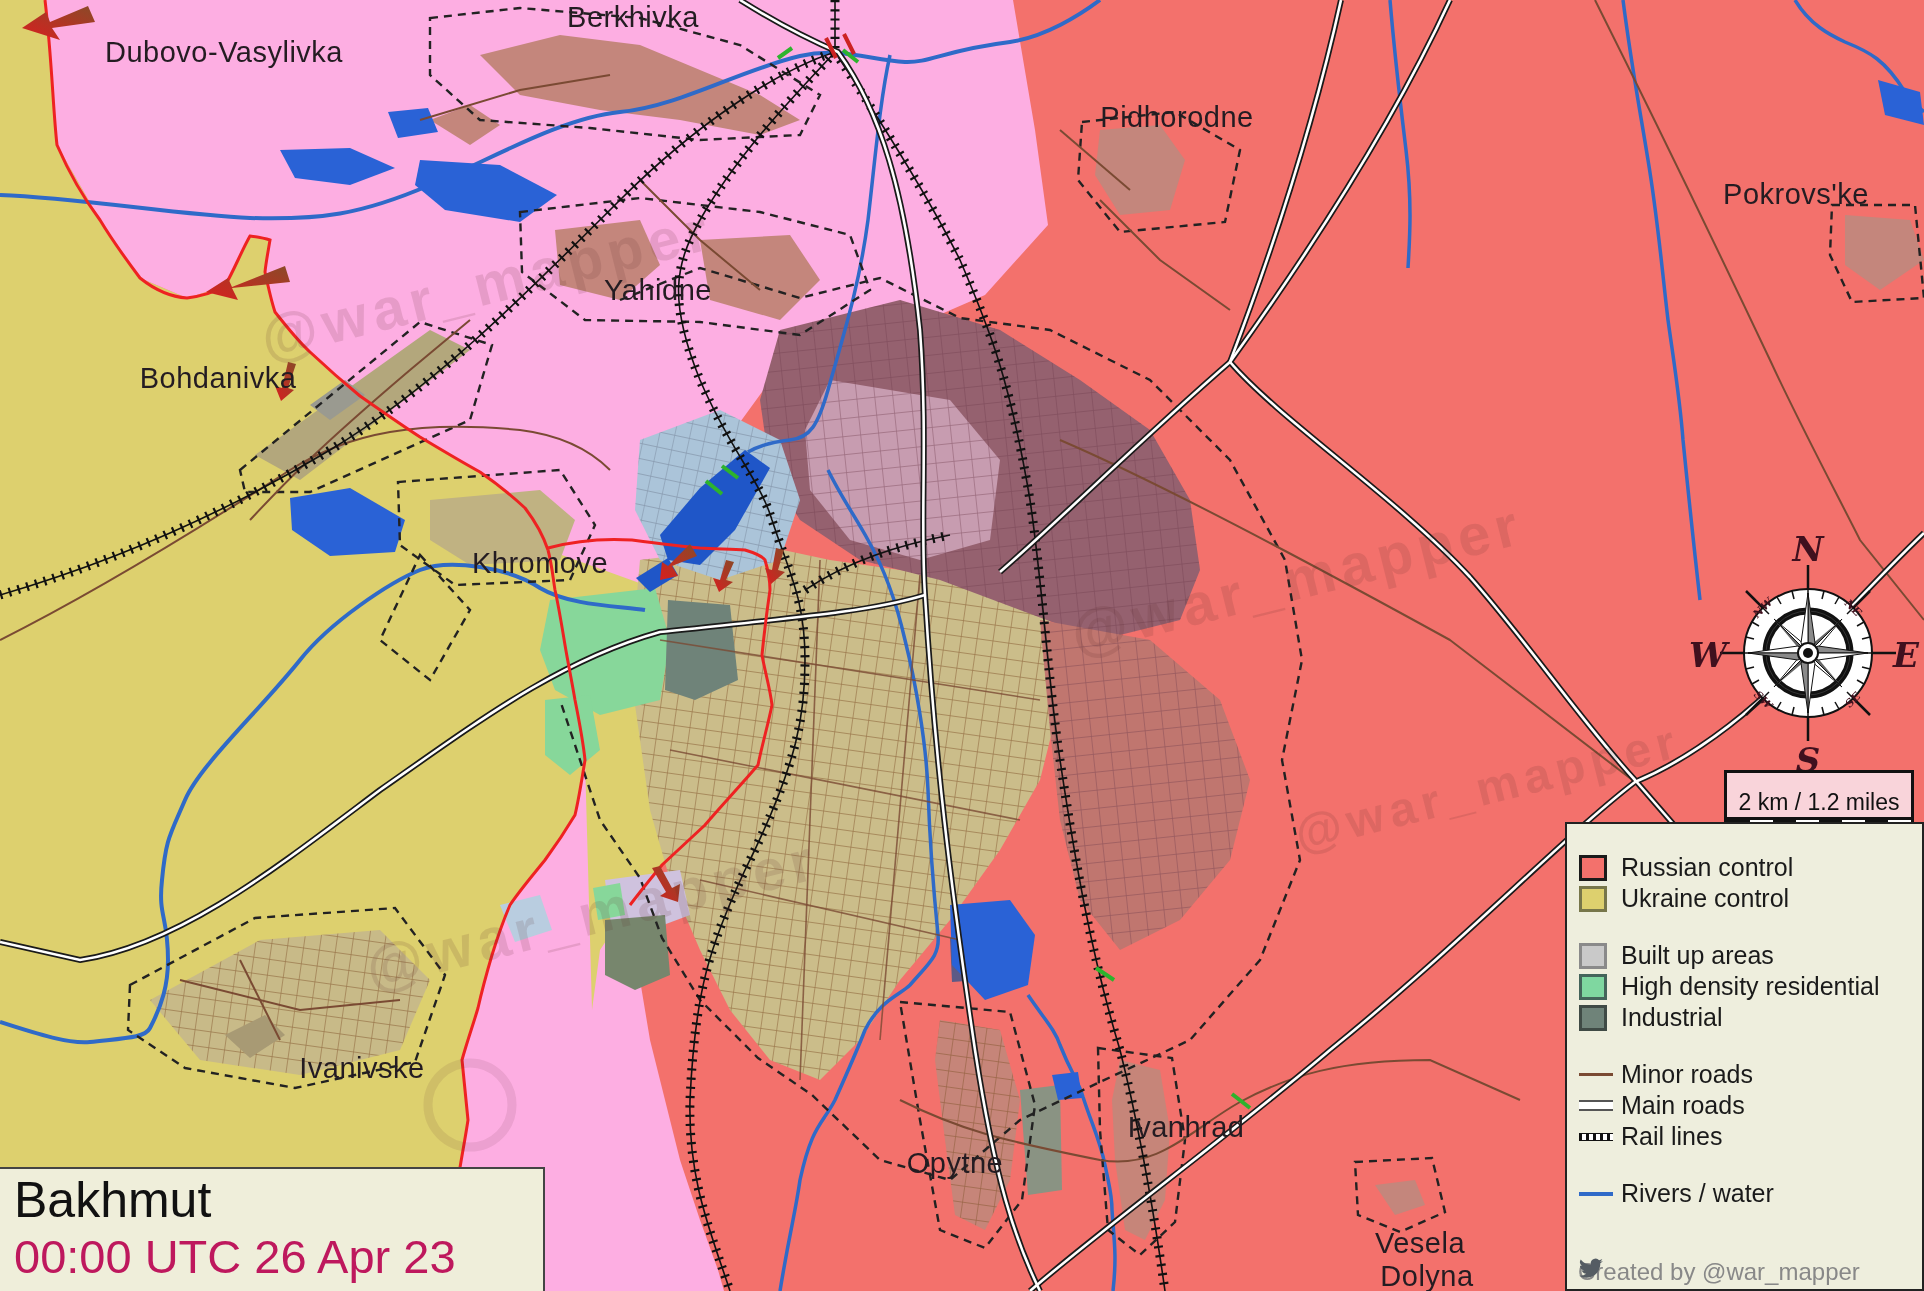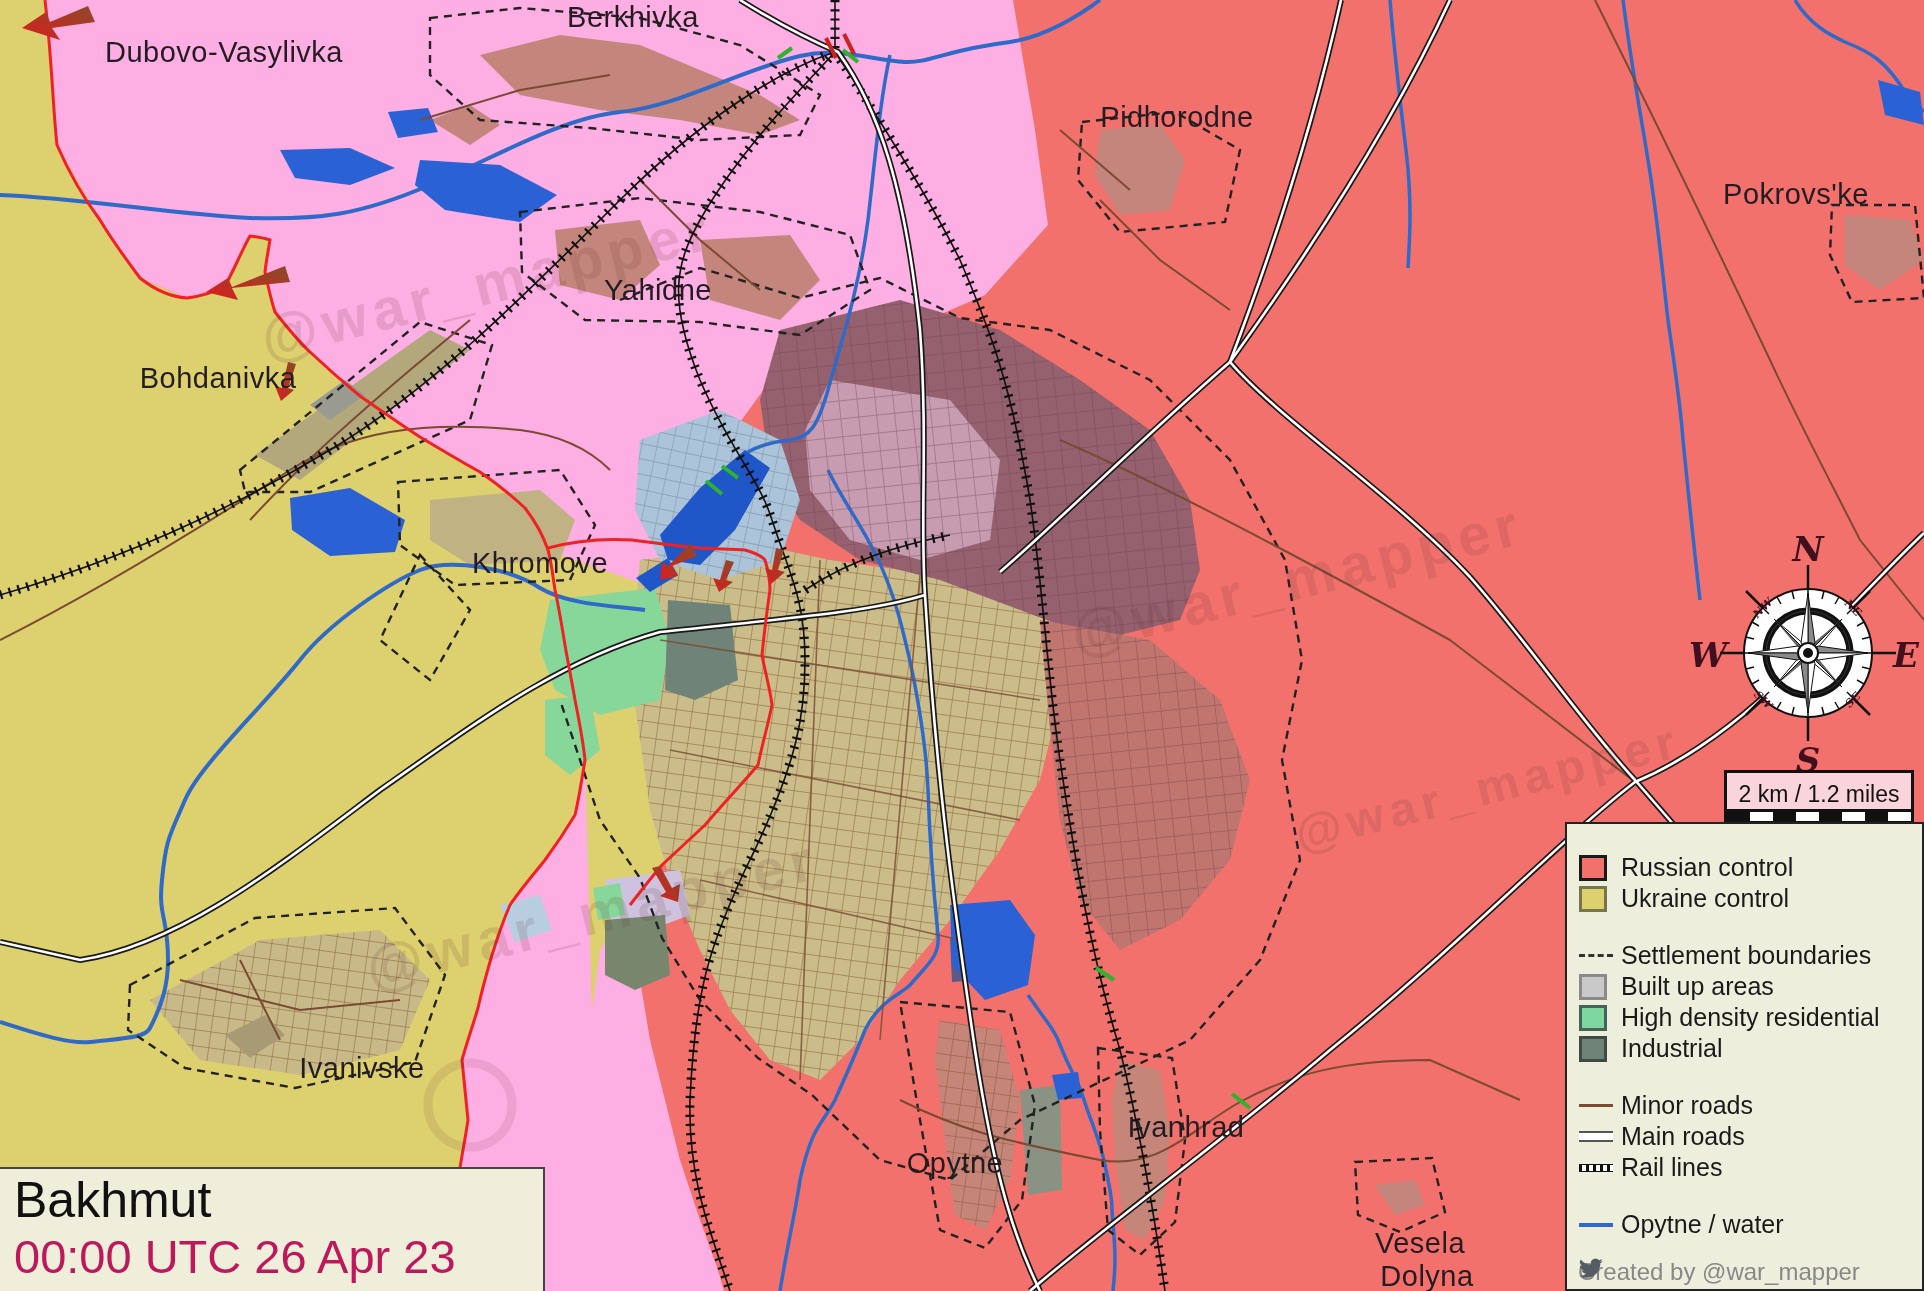--- a/index.html
+++ b/index.html
@@ -12,21 +12,21 @@
              transform:rotate(-14deg);white-space:nowrap;font-weight:bold;}
   
   #title-box{position:absolute;left:0;top:1167px;width:545px;height:124px;background:#efeeda;
              border-top:2px solid #444;border-right:2px solid #444;box-sizing:border-box;
              padding:2px 14px;}
   #title-box .t1{font-size:50px;color:#111;line-height:58px;}
   #title-box .t2{font-size:47px;color:#be185d;line-height:56px;}
   
   #scalebar{position:absolute;left:1724px;top:770px;width:190px;}
   #scale-label{background:#f9d4da;border:3px solid #111;color:#111;font-size:23px;text-align:center;
-               padding:8px 4px 1px 4px;white-space:nowrap;}
+               padding:16px 4px 1px 4px;white-space:nowrap;}
   #scale-ticks{height:9px;border:3px solid #111;border-top:none;background:
       repeating-linear-gradient(90deg,#111 0 23px,#fff 23px 46px);}
   
   #legend{position:absolute;left:1565px;top:822px;width:359px;height:469px;background:#eeeedd;
           border:2px solid #222;box-sizing:border-box;padding:28px 0 0 12px;}
   .lrow{display:flex;align-items:center;height:31px;}
   .lrow .sw{width:28px;height:26px;box-sizing:border-box;margin-right:14px;flex:0 0 auto;}
   .lrow .lbl{font-size:25px;color:#1a1a1a;white-space:nowrap;}
   .lgap{height:26px;}
   .sw-line{width:34px;height:0;margin-right:8px;flex:0 0 auto;}
@@ -395,24 +395,20 @@
   <div class="lrow">
         <span class="sw" style="background: rgb(243, 113, 108); border: 3px solid rgb(26, 26, 26);"></span>
         <span class="lbl">Russian control</span>
       </div>
   <div class="lrow">
         <span class="sw" style="background: rgb(221, 208, 110); border: 3px solid rgb(119, 118, 74);"></span>
         <span class="lbl">Ukraine control</span>
       </div>
   <div class="lgap"></div>
   <div class="lrow">
-        <span class="sw-line sw-dash"></span>
-        <span class="lbl">Settlement boundaries</span>
-      </div>
-  <div class="lrow">
         <span class="sw" style="background: rgb(201, 201, 201); border: 3px solid rgb(138, 138, 138);"></span>
         <span class="lbl">Built up areas</span>
       </div>
   <div class="lrow">
         <span class="sw" style="background: rgb(127, 215, 160); border: 3px solid rgb(68, 100, 90);"></span>
         <span class="lbl">High density residential</span>
       </div>
   <div class="lrow">
         <span class="sw" style="background: rgb(111, 131, 121); border: 3px solid rgb(63, 74, 69);"></span>
         <span class="lbl">Industrial</span>
@@ -426,21 +422,21 @@
         <span class="sw-line sw-main"></span>
         <span class="lbl">Main roads</span>
       </div>
   <div class="lrow">
         <span class="sw-line sw-rail"></span>
         <span class="lbl">Rail lines</span>
       </div>
   <div class="lgap"></div>
   <div class="lrow">
         <span class="sw-line sw-river"></span>
-        <span class="lbl">Opytne / water</span>
+        <span class="lbl">Rivers / water</span>
       </div>
 </div>
 
 <div id="credit">
   <span>Created by @war_mapper</span>
   <svg width="26" height="22" viewBox="0 0 24 20">
     <path d="M23 2.5c-.8.4-1.7.6-2.6.8A4.5 4.5 0 0 0 22.4.8c-.9.5-1.9.9-2.9 1.1A4.5 4.5 0 0 0 11.7 5c0 .35.04.7.1 1A12.8 12.8 0 0 1 2.5 1.2a4.5 4.5 0 0 0 1.4 6A4.4 4.4 0 0 1 1.8 6.7v.06a4.5 4.5 0 0 0 3.6 4.4c-.66.18-1.36.2-2 .08a4.5 4.5 0 0 0 4.2 3.1A9 9 0 0 1 .9 16.2 12.7 12.7 0 0 0 7.8 18c8.3 0 12.8-6.9 12.8-12.8v-.58A9 9 0 0 0 23 2.5z" fill="#555c63"></path>
   </svg>
 </div>
 

